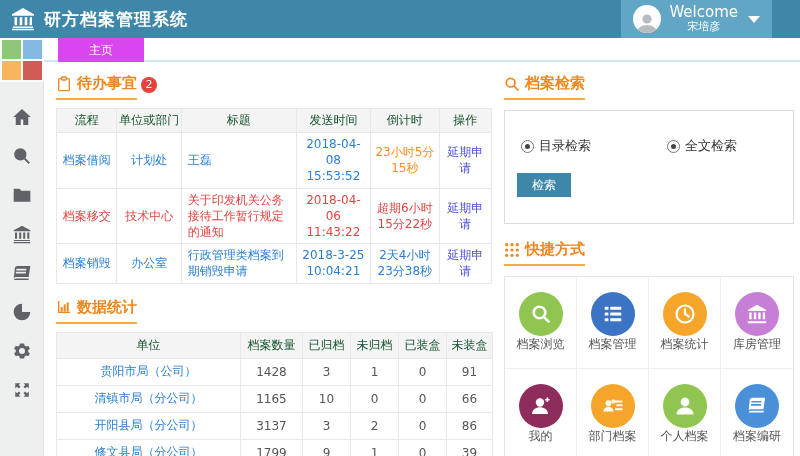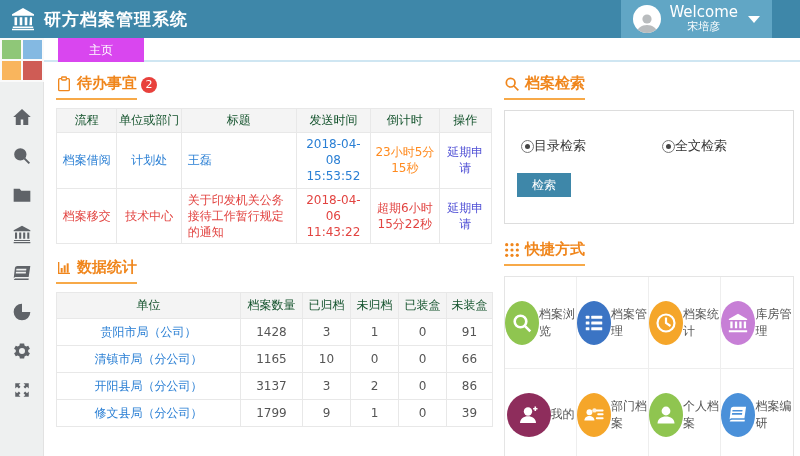--- a/index.html
+++ b/index.html
@@ -47,31 +47,31 @@
   thead th{ background:#f4f4f4; color:#14532d; height:24px; }
   .todo-table td{ padding:3px 3px; line-height:1.35; height:33px; }
   .stats-table td{ padding:0 2px; height:27px; }
   .stats-table thead th{ height:26px; }
   .t-blue{ color:#2a7fd4; } .t-red{ color:#e24441; } .t-orange{ color:#ff8a1e; }
   .t-link{ color:#5252d6; } .t-num{ color:#555; }
 
   
   .search-panel{ border:1px solid #ddd; margin-top:10px; padding:26px 12px 26px; }
   .radio-row{ display:flex; gap:76px; margin-bottom:18px; padding-left:4px; }
-  .radio{ display:flex; align-items:center; font-size:13px; color:#333;text-align:center; }
+  .radio{ display:flex; align-items:center; gap:5px; font-size:13px; color:#333;text-align:center; }
   .radio .rdot{ width:13px; height:13px; border-radius:50%; border:1px solid #777; display:flex; align-items:center; justify-content:center; }
   .radio .rdot i{ width:5px; height:5px; border-radius:50%; background:#444; display:block; }
   .search-row{ display:flex; }
   .search-row input{ flex:1; height:31px; border:1px solid #ccc; border-right:none; padding:0 8px; font-size:13px; color:#333; outline:none; font-family:inherit; }
   .search-row input::placeholder{ color:#a9a9a9; }
   .search-btn{ width:54px; height:24px; background:#3e87a9; color:#fff; border:none; font-size:12px; font-family:Liberation Serif, serif; }
 
   
   .shortcut-grid{ border:1px solid #e5e5e5; margin-top:10px; display:grid; grid-template-columns:repeat(4,1fr); grid-auto-rows:92px; height:185px; overflow:hidden; }
-  .sc-cell{ border-right:1px solid #eee; border-bottom:1px solid #eee; display:flex; flex-direction:row; align-items:center; justify-content:center; }
+  .sc-cell{ border-right:1px solid #eee; border-bottom:1px solid #eee; display:flex; flex-direction:column; align-items:center; justify-content:center; }
   .sc-cell:nth-child(4n){ border-right:none; }
   .sc-circle{ width:44px; height:44px; border-radius:50%; display:flex; align-items:center; justify-content:center; }
   .sc-label{ font-size:12px; color:#555; }
   .c-green{ background:#8fc550; } .c-blue{ background:#3b74c4; } .c-orange{ background:#f5a62a; }
   .c-purple{ background:#c77fd6; } .c-maroon{ background:#8e2d5c; } .c-lblue{ background:#4a90d9; }
 </style>
 </head>
 <body>
 
 <div class="header" data-interactable="false">
@@ -198,20 +198,28 @@
               <td class="t-link" data-interactable="true">延期申请</td>
             </tr>
             <tr data-interactable="false">
               <td class="t-red" data-interactable="false">档案移交</td>
               <td class="t-red" data-interactable="false">技术中心</td>
               <td class="t-red" style="text-align:left;padding-left:6px" data-interactable="true">关于印发机关公务接待工作暂行规定的通知</td>
               <td class="t-red" data-interactable="false">2018-04-06 11:43:22</td>
               <td class="t-red" data-interactable="false">超期6小时15分22秒</td>
               <td class="t-link" data-interactable="true">延期申请</td>
             </tr>
+            <tr data-interactable="false">
+              <td class="t-blue" data-interactable="false">档案销毁</td>
+              <td class="t-blue" data-interactable="false">办公室</td>
+              <td class="t-blue" style="text-align:left;padding-left:6px" data-interactable="true">行政管理类档案到期销毁申请</td>
+              <td class="t-blue" data-interactable="false">2018-3-25 10:04:21</td>
+              <td class="t-blue" data-interactable="false">2天4小时23分38秒</td>
+              <td class="t-link" data-interactable="true">延期申请</td>
+            </tr>
           </tbody>
         </table>
 
         <div class="sec-head" style="margin-top:14px" data-interactable="false">
           <span class="sec-title">
             <svg width="16" height="16" viewBox="0 0 24 24" fill="#f0861c" data-interactable="false">
                 <path d="M3 3v18h18v-2H5V3z"></path>
                 <rect x="7" y="12" width="3" height="7"></rect>
                 <rect x="11.5" y="8" width="3" height="11"></rect>
                 <rect x="16" y="5" width="3" height="14"></rect>

